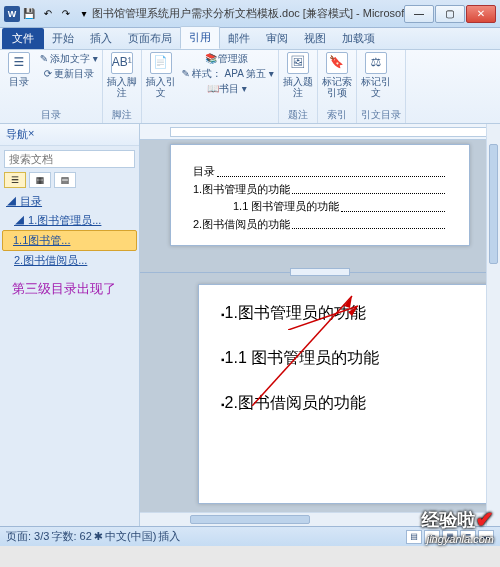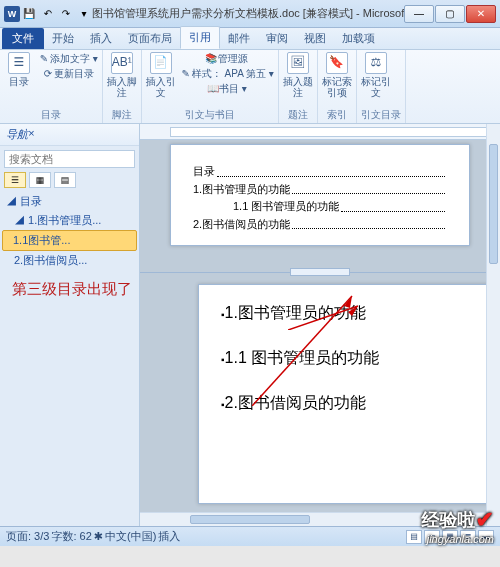--- a/index.html
+++ b/index.html
@@ -24,48 +24,48 @@
 .ribbon-group .group-label { text-align: center; font-size: 10px; color: #5b7aa3; padding-bottom: 1px; }
 .ribbon-group .group-body { display: flex; gap: 4px; align-items: flex-start; flex: 1; }
 .big-btn { display: flex; flex-direction: column; align-items: center; width: 30px; text-align: center; line-height: 1.1; }
 .big-btn .ico { width: 22px; height: 22px; border: 1px solid #9fb8d6; background: #fff; border-radius: 2px; display: flex; align-items: center; justify-content: center; font-size: 12px; margin-bottom: 2px; }
 .small-stack { display: flex; flex-direction: column; gap: 1px; font-size: 10px; text-align: center; }
 .small-item { white-space: nowrap; }
 .small-item .si { width: 12px; display: inline-block; }
 
 .workspace { display: flex; height: 402px; }
 .nav-pane { width: 140px; background: #e1ebf7; border-right: 1px solid #b7cce2; display: flex; flex-direction: column; font-size: 11px; }
-.nav-pane .nav-header { background: linear-gradient(#f2f7fd,#e4eefa); padding: 3px 6px; border-bottom: 1px solid #cddced; display: flex; justify-content: flex-start; color: #1e4f9e; font-style: italic; }
+.nav-pane .nav-header { background: linear-gradient(#f2f7fd,#e4eefa); padding: 3px 6px; border-bottom: 1px solid #cddced; display: flex; justify-content: flex-start; color: #1e4f9e; }
 .nav-pane .search-row { padding: 4px; }
 .nav-pane .search-row input { width: 100%; height: 18px; border: 1px solid #b7cce2; padding: 0 4px; font-size: 11px; }
 .nav-pane .nav-tabs { display: flex; padding: 0 4px; gap: 3px; }
 .nav-pane .nav-tabs .nt { width: 22px; height: 16px; border: 1px solid #b7cce2; background: #fff; display: flex; align-items: center; justify-content: center; font-size: 9px; }
 .nav-pane .nav-tabs .nt.active { background: #fff3c7; border-color: #d6b84a; }
 .nav-pane .tree { padding: 4px 2px; font-size: 11px; color: #1e4f9e; }
-.nav-pane .tree .row { padding: 2px 2px 2px 4px; white-space: nowrap; overflow: hidden; }
+.nav-pane .tree .row { padding: 2px 2px 2px 4px; white-space: nowrap; overflow: hidden; text-decoration: underline; }
 .nav-pane .tree .row.sel { background: #ffd877; border: 1px solid #d6a32e; border-radius: 2px; }
 .nav-pane .tree .row.lvl1 { padding-left: 12px; }
 .nav-pane .tree .row.lvl2 { padding-left: 10px; }
 
 .doc-area { flex: 1; background: #bfccd9; position: relative; overflow: hidden; }
 .ruler { height: 16px; background: #eef4fb; border-bottom: 1px solid #b7cce2; position: relative; }
 .ruler .inner { position: absolute; left: 30px; right: 10px; top: 3px; height: 10px; background: #fff; border: 1px solid #b7cce2; }
 .page { position: absolute; left: 30px; top: 20px; width: 300px; background: #fff; border: 1px solid #9fb8d6; box-shadow: 0 0 4px rgba(0,0,0,.2); padding: 18px 22px 12px 22px; font-family: "SimSun", serif; font-size: 11px; color: #000; line-height: 1.6; }
 .page .toc-line { display: flex; }
 .page .toc-line .txt { white-space: nowrap; }
 .page .toc-line .dots { flex: 1; border-bottom: 1px dotted #000; transform: translateY(-4px); margin: 0 2px; }
 .page .toc-line.ind { padding-left: 40px; }
 
 .page-break { position: absolute; left: 0; right: 0; top: 148px; height: 1px; background: #9fb8d6; }
 .page-sep-decor { position: absolute; left: 150px; top: 144px; width: 60px; height: 8px; border: 1px solid #9fb8d6; background: #e8f0fa; }
 
 .page2 { position: absolute; left: 30px; top: 160px; width: 300px; height: 220px; background: #fff; border: 1px solid #9fb8d6; box-shadow: 0 0 4px rgba(0,0,0,.2); padding: 18px 22px; font-family: "SimSun", serif; margin-left: 28px; }
 .page2 .heading { font-size: 16px; margin-bottom: 24px; }
 
-.callout { position: absolute; left: 12px; top: 280px; color: #b91c1c; font-size: 15px; font-family: "SimSun"; }
+.callout { position: absolute; left: 12px; top: 280px; color: #a21caf; font-size: 13px; font-family: "SimSun"; }
 .arrow1 { position: absolute; left: 112px; top: 162px; width: 110px; height: 120px; pointer-events: none; }
 .arrow2 { position: absolute; left: 148px; top: 178px; width: 78px; height: 28px; pointer-events: none; }
 
 .scrollbar-v { position: absolute; right: 0; top: 0; bottom: 0; width: 14px; background: #e9f0f8; border-left: 1px solid #cddced; }
 .scrollbar-v .thumb { position: absolute; left: 2px; right: 2px; top: 20px; height: 120px; background: #bdd3eb; border: 1px solid #9fb8d6; border-radius: 2px; }
 .scrollbar-h { position: absolute; left: 0; right: 14px; bottom: 0; height: 14px; background: #e9f0f8; border-top: 1px solid #cddced; }
 .scrollbar-h .thumb { position: absolute; top: 2px; bottom: 2px; left: 50px; width: 120px; background: #bdd3eb; border: 1px solid #9fb8d6; border-radius: 2px; }
 
 .status-bar { height: 20px; background: linear-gradient(#d7e6f7,#c5dcf3); border-top: 1px solid #9fb8d6; display: flex; align-items: center; padding: 0 6px; font-size: 11px; color: #2c4a75; gap: 2px; }
 .status-bar .spacer { flex: 1; }
@@ -138,21 +138,20 @@
       <div class="big-btn">
         <div class="ico">📄</div>
         <span>插入引文</span>
       </div>
       <div class="small-stack">
         <div class="small-item"><span class="si">📚</span><span>管理源</span></div>
         <div class="small-item"><span class="si">✎</span><span>样式：</span> <span>APA 第五 ▾</span></div>
         <div class="small-item"><span class="si">📖</span><span>书目 ▾</span></div>
       </div>
     </div>
-    <div class="group-label">引文与书目</div>
   </div>
 
   <div class="ribbon-group">
     <div class="group-body">
       <div class="big-btn">
         <div class="ico">🖼</div>
         <span>插入题注</span>
       </div>
     </div>
     <div class="group-label">题注</div>

